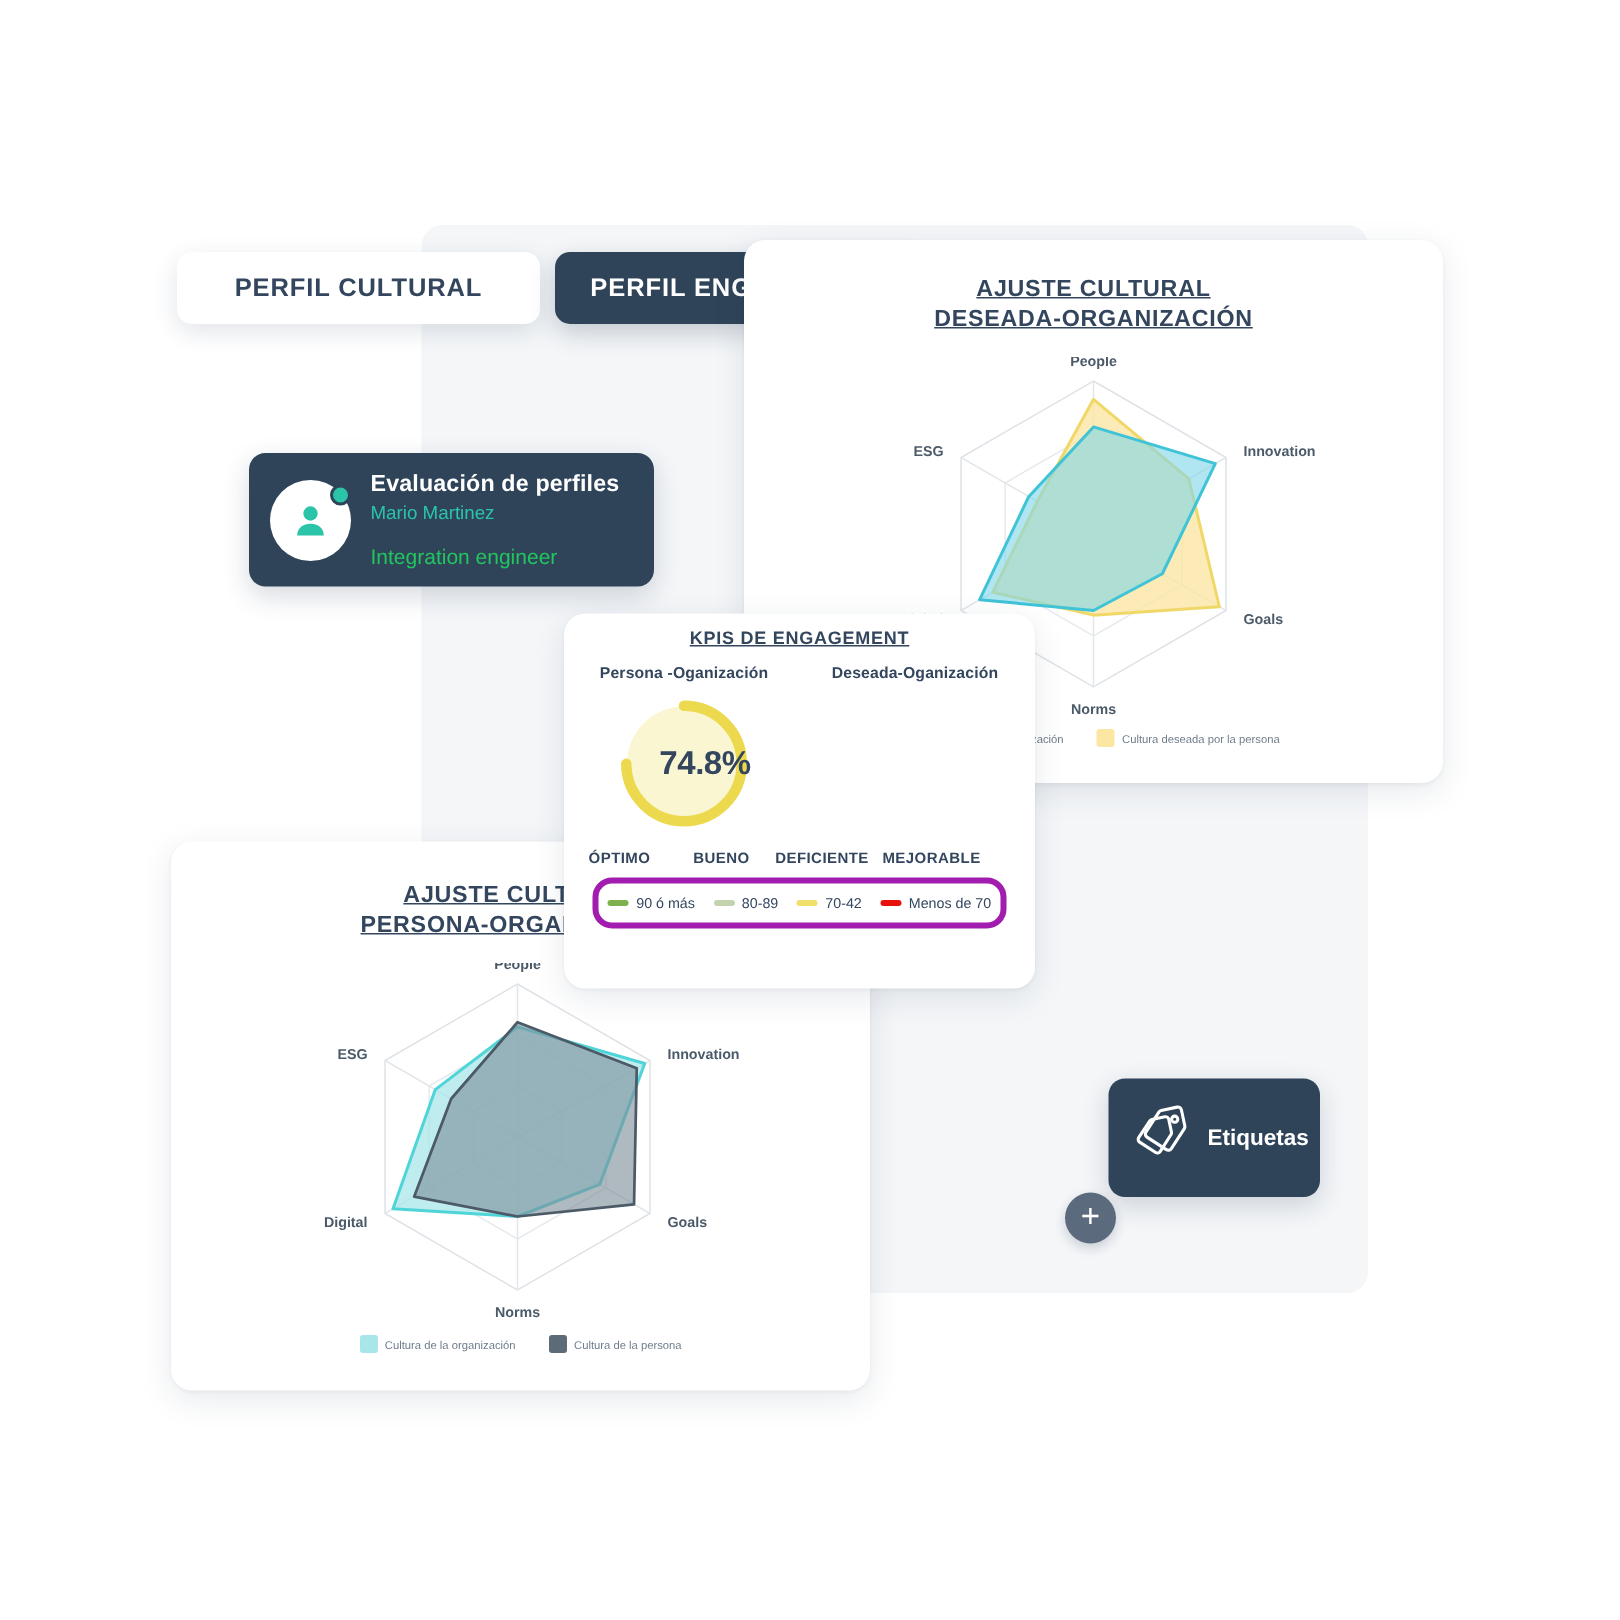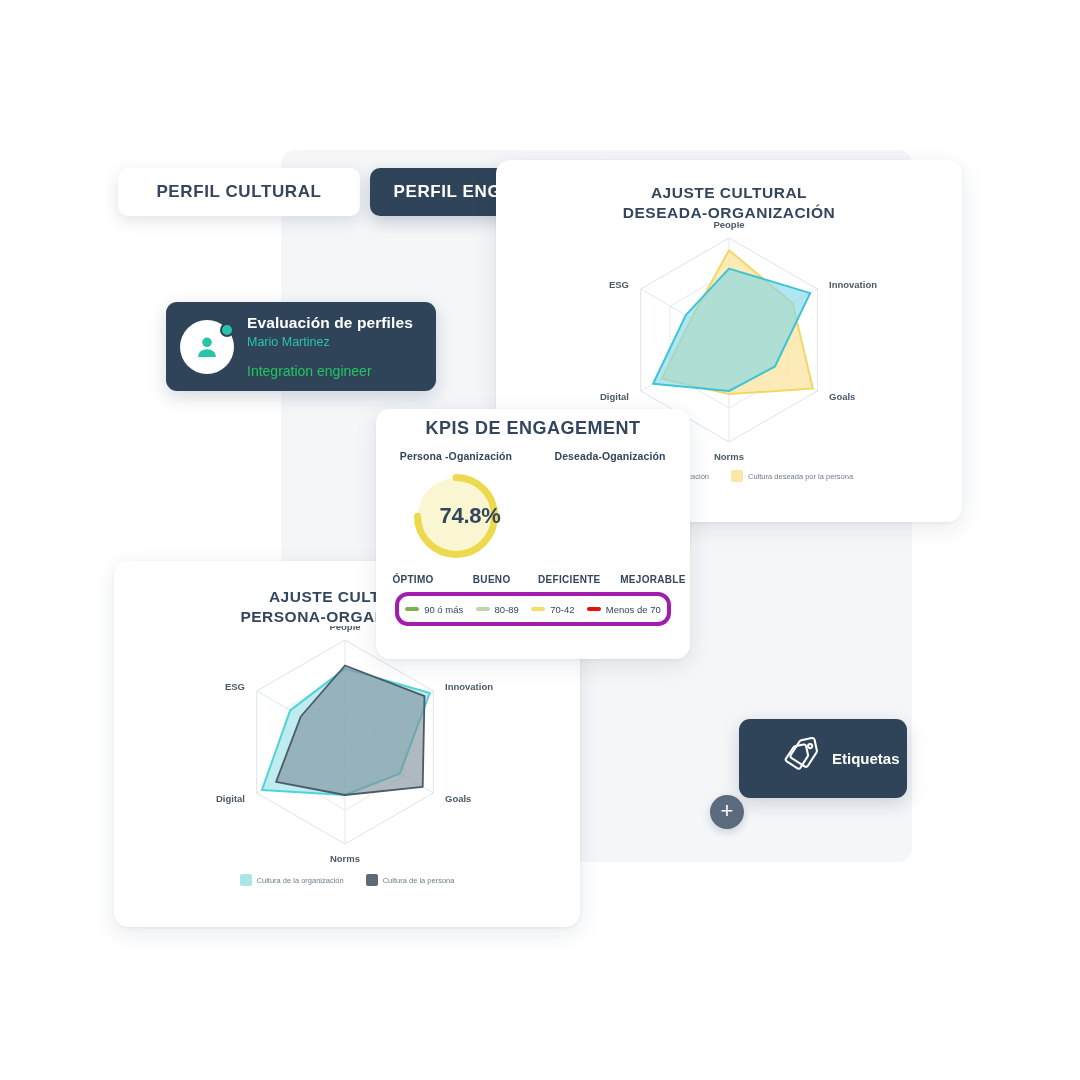--- a/index.html
+++ b/index.html
@@ -62,63 +62,63 @@
   .profile-title{color:#ffffff;font-weight:700;font-size:15.5px;letter-spacing:.1px;}
   .profile-name{color:#2bc4a8;font-weight:400;font-size:12.5px;margin-top:3px;}
   .profile-role{color:#22c55e;font-size:14px;margin-top:13px;}
 
   
   .radar-card-top{left:496px;top:160px;width:466px;height:362px;}
   .radar-card-bottom{left:114px;top:561px;width:466px;height:366px;}
 
   .chart-title{
     text-align:center;color:#33465e;font-weight:700;font-size:15.5px;
-    letter-spacing:.5px;line-height:1.26;
-  }
-  .radar-holder{position:relative;width:100%;}
+    letter-spacing:.5px;line-height:1.26;text-decoration:underline;
+  }
+  .radar-holder{position:relative;width:100%;margin-top:16px;}
   .radar-legend{
     display:flex;justify-content:center;gap:22px;align-items:center;
     font-size:7.5px;color:#6f7d8c;
   }
   .radar-legend .sw{width:12px;height:12px;border-radius:2px;display:inline-block;margin-right:5px;vertical-align:-2px;}
   .radar-legend span.lbl{vertical-align:1px;}
 
   
   .kpi-card{left:376px;top:409px;width:314px;height:250px;}
   .kpi-title{
-    text-align:center;color:#33465e;font-weight:700;font-size:18px;
-    letter-spacing:.5px;padding-top:9px;
+    text-align:center;color:#33465e;font-weight:700;font-size:12px;
+    letter-spacing:.5px;padding-top:9px;text-decoration:underline;
   }
   .kpi-cols{display:flex;justify-content:center;gap:26px;margin-top:11px;}
   .kpi-col{width:128px;text-align:center;}
   .kpi-sub{color:#33465e;font-weight:700;font-size:10.5px;letter-spacing:.1px;}
   .gauge{position:relative;width:92px;height:92px;margin:8px auto 0;}
   .gauge .val{
     position:absolute;left:14px;top:0;width:92px;height:92px;
     display:flex;align-items:center;justify-content:center;
     font-size:22px;font-weight:700;color:#33465e;letter-spacing:-.3px;
   }
   .kpi-scale{
-    display:flex;justify-content:space-between;gap:0px;margin-top:12px;
+    display:flex;justify-content:flex-start;gap:0px;margin-top:12px;
     font-size:10px;font-weight:700;color:#33465e;letter-spacing:.3px;
   }
   .kpi-scale div{text-align:center;}
   .kpi-legend{
     margin:7px auto 0;width:268px;height:26px;border:4px solid #a21caf;border-radius:13px;
     display:flex;align-items:center;justify-content:space-around;
     font-size:9.5px;color:#33465e;font-weight:400;background:#fff;
   }
   .kpi-legend .it{display:flex;align-items:center;gap:5px;white-space:nowrap;}
   .kpi-legend .bar{width:14px;height:3.5px;border-radius:2px;display:inline-block;}
 
   
   .etiquetas{
     position:absolute;left:739px;top:719px;width:141px;height:79px;
     background:#2f4459;border-radius:11px;display:flex;align-items:center;
-    box-shadow:0 6px 18px rgba(25,45,75,.18);cursor:pointer;padding-left:27px;
+    box-shadow:0 6px 18px rgba(25,45,75,.18);cursor:pointer;
   }
   .etiquetas .tag-ico{margin-left:13px;flex:0 0 auto;}
   .etiquetas .et-label{color:#ffffff;font-weight:700;font-size:15px;margin-left:6px;}
   .plus-btn{
     position:absolute;left:710px;top:795px;width:34px;height:34px;border-radius:50%;
     background:#5b6b7d;display:flex;align-items:center;justify-content:center;
     color:#fff;font-size:22px;font-weight:300;line-height:1;cursor:pointer;
     box-shadow:0 3px 8px rgba(25,45,75,.20);
   }
   .plus-btn span{margin-top:-3px;}

